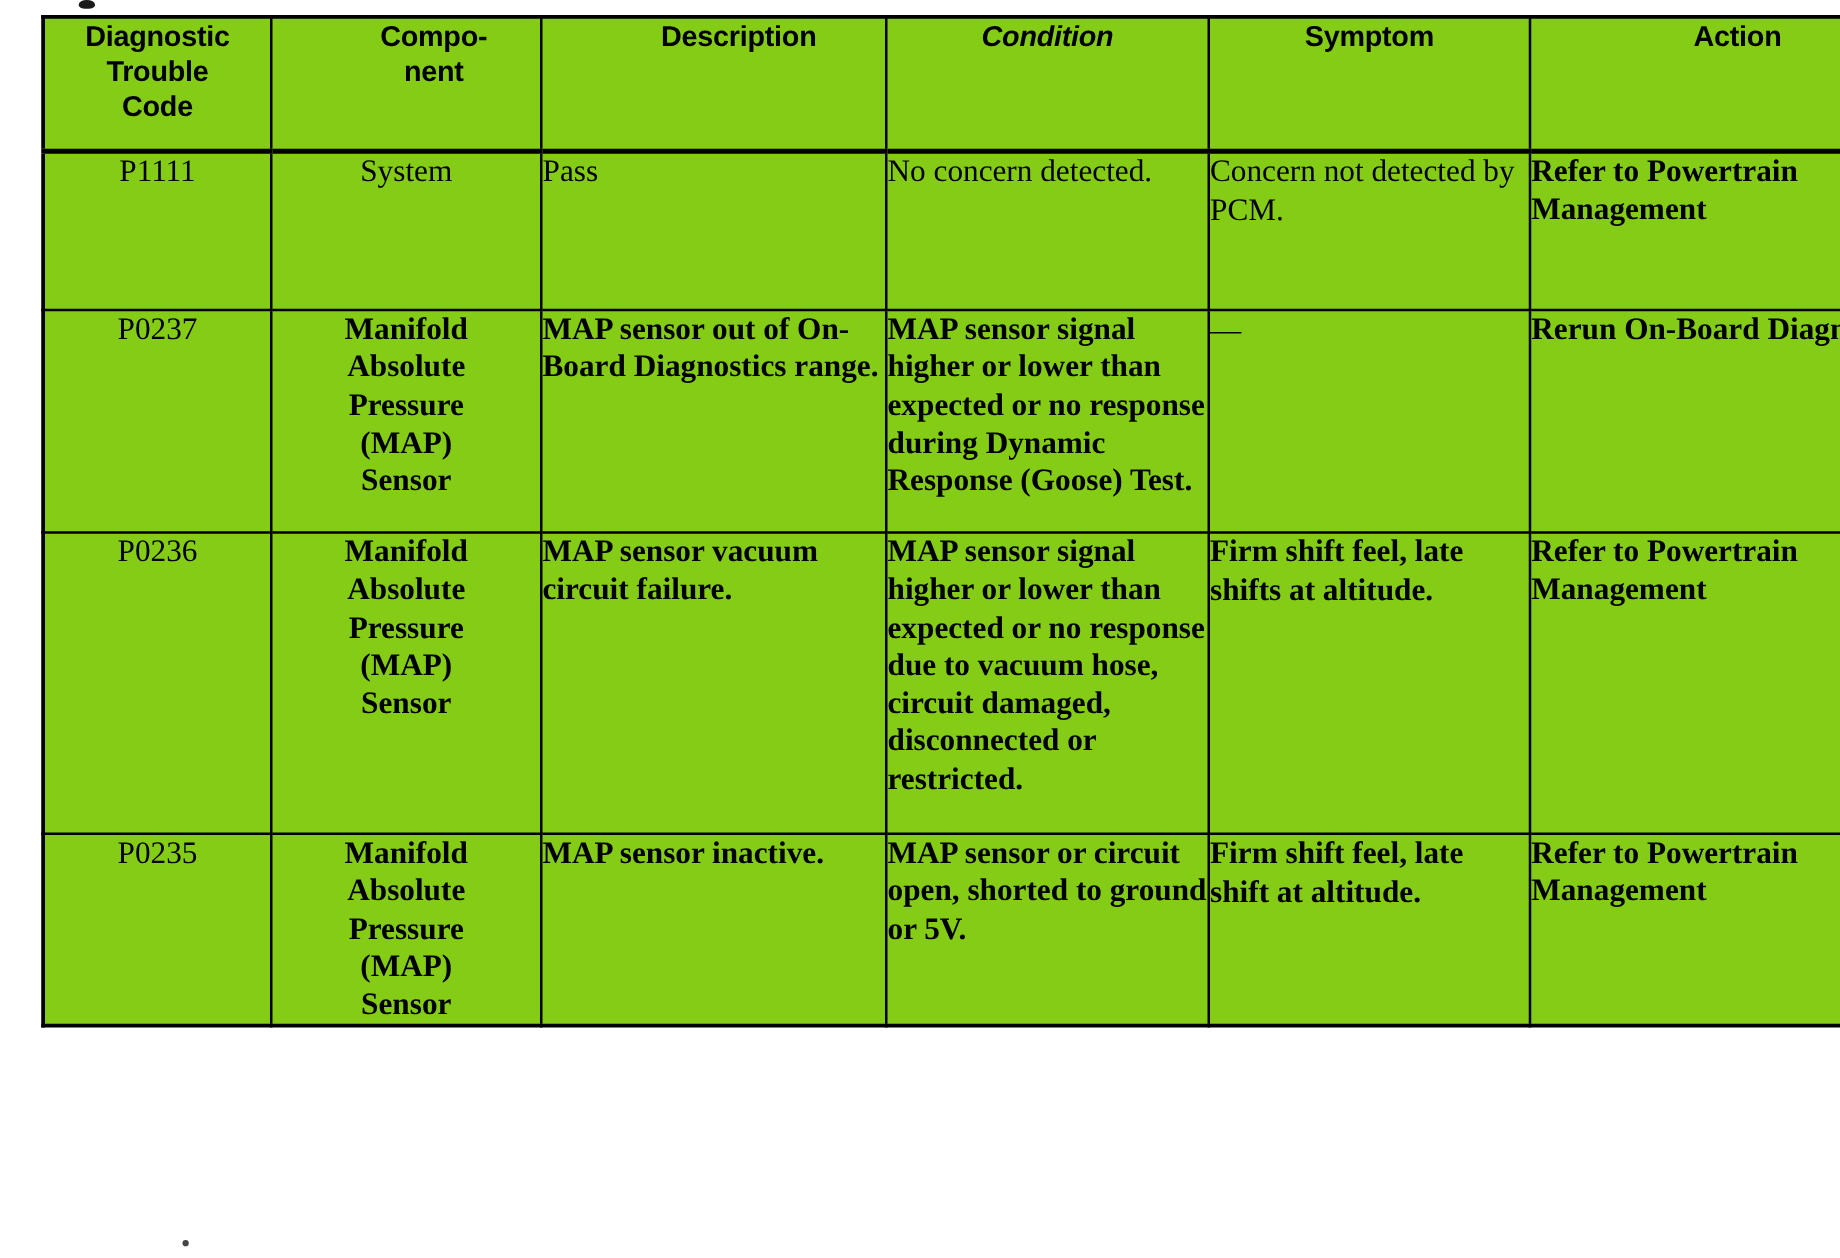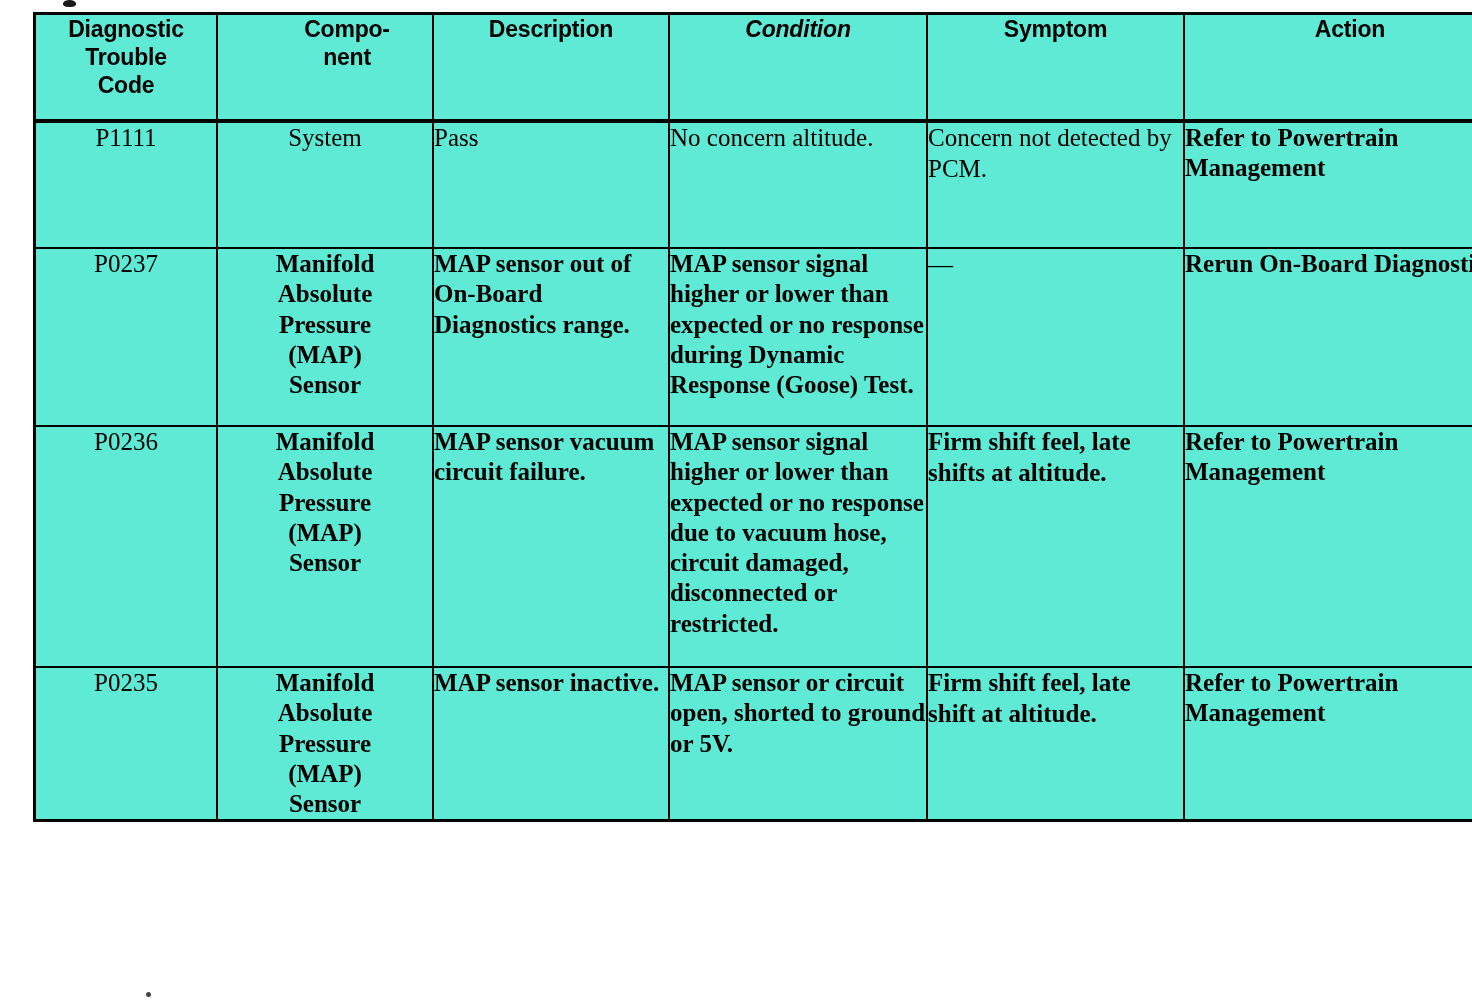--- a/index.html
+++ b/index.html
@@ -50,21 +50,21 @@
     width: 1425px;
     border-collapse: collapse;
     table-layout: fixed;
   }
 
   table.dtc td,
   table.dtc th {
     border: 2px solid #000;
     vertical-align: top;
     padding: 0;
-    background: #5eead4;
+    background: #84cc16;
   }
 
   
   table.dtc {
     border: 3px solid #000;
   }
 
   thead th {
     border-bottom: 4px solid #000 !important;
     font-family: "Liberation Sans", "DejaVu Sans", sans-serif;
@@ -152,41 +152,41 @@
       <tr>
         <th class="h-code" style="width: 180px;">
           <span class="hdr-inner">Diagnostic</span>
           <span class="hdr-inner">Trouble</span>
           <span class="hdr-inner">Code</span>
         </th>
         <th class="h-component" style="width: 170px; padding-left: 44px;">
           <span class="hdr-inner">Compo-</span>
           <span class="hdr-inner">nent</span>
         </th>
-        <th class="h-desc" style="width: 234px;">
+        <th class="h-desc" style="width: 234px; padding-left: 40px;">
           <span class="hdr-inner">Description</span>
         </th>
         <th class="h-cond" style="width: 256px; font-style: italic;">
           <span class="hdr-inner">Condition</span>
         </th>
         <th class="h-symp" style="width: 255px; margin-left: 24px;">
           <span class="hdr-inner">Symptom</span>
         </th>
         <th class="h-action" style="width: 330px;">
           <span class="hdr-inner">Action</span>
         </th>
       </tr>
     </thead>
     <tbody>
 
       <tr class="r-p1111">
         <td class="c-code" style="white-space: pre-line;">P1111</td>
         <td class="c-component" style="white-space: pre-line;">System</td>
         <td class="c-desc">Pass</td>
-        <td class="c-cond">No concern altitude.</td>
+        <td class="c-cond">No concern detected.</td>
         <td class="c-symp"><span>Concern not detected by PCM.</span><span class="sup"></span></td>
         <td class="c-action">Refer to Powertrain Management</td>
       </tr>
 
 
       <tr class="r-p0237">
         <td class="c-code" style="white-space: pre-line;">P0237</td>
         <td class="c-component" style="white-space: pre-line;">Manifold
 Absolute
 Pressure

